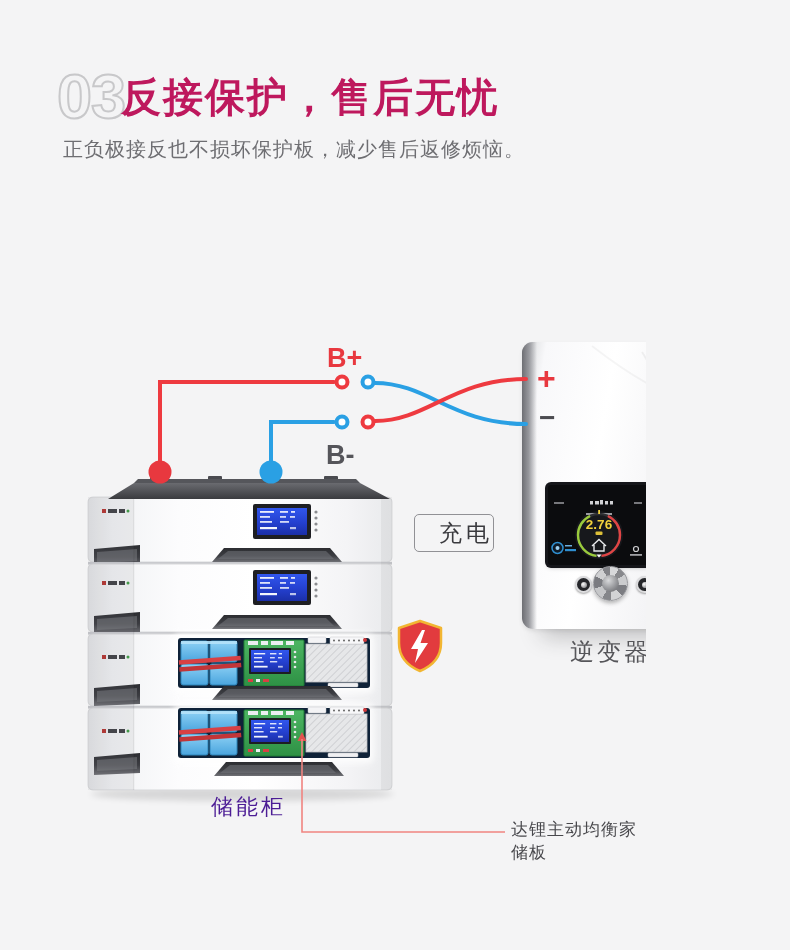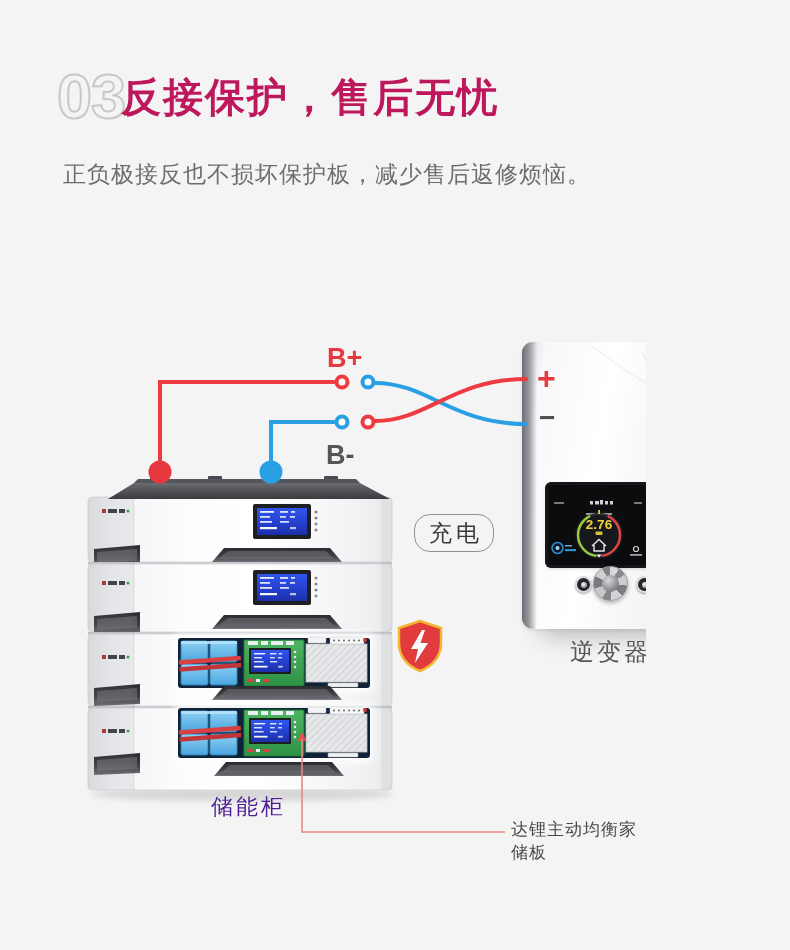--- a/index.html
+++ b/index.html
@@ -4,26 +4,26 @@
 <style>
   html,body { margin:0; padding:0; background:#f4f4f5; }
   .canvas { position:relative; width:646px; height:950px; background:#f4f4f5;
             font-family:"Liberation Sans","DejaVu Sans",sans-serif; overflow:hidden; }
   .abs { position:absolute; }
 
   
   .section-number { left:57px; top:60px; font-size:63px; font-weight:700; letter-spacing:-1px;
                     color:transparent; -webkit-text-stroke:2px #c8c8ca; }
   .page-title { left:121px; top:70px; font-size:40px; font-weight:700; color:#be185d; letter-spacing:2px; }
-  .page-subtitle { left:63px; top:136px; font-size:23px; color:#6e6e72; letter-spacing:1px;margin-top:23px; }
+  .page-subtitle { left:63px; top:136px; font-size:20px; color:#6e6e72; letter-spacing:1px; }
   .diagram-caption { left:250px; top:275px; font-size:21px; color:#58585c; letter-spacing:1.5px; }
 
   
   .charge-badge { left:414px; top:514px; width:78px; height:36px; border:1.5px solid #919195;
-                  border-radius:16px; display:flex; align-items:center; justify-content:center;
+                  border-radius:5px; display:flex; align-items:center; justify-content:flex-end;
                   font-size:23px; color:#3a3a3e; letter-spacing:4px; text-indent:4px; }
 
   
   .inverter { left:522px; top:342px; width:177px; height:287px; border-radius:11px;
     background:linear-gradient(100deg,#97989c 0%,#babbbf 2%,#e3e4e6 5%,#f8f8fa 11%,#ffffff 42%,#f4f4f6 75%,#e9eaec 95%,#dfe0e2 100%);
     box-shadow:12px 16px 22px -8px rgba(40,40,45,.25), 0 2px 4px rgba(0,0,0,.08); }
   .inverter::before { content:""; position:absolute; left:0; top:0; bottom:0; width:15px;
     border-radius:11px 0 0 11px;
     background:linear-gradient(90deg,#6d6e73 0%,#97989d 45%,rgba(235,235,237,0) 100%); }
   .inv-plus  { left:15px; top:18px; font-size:32px; font-weight:700; color:#e8383f; }

